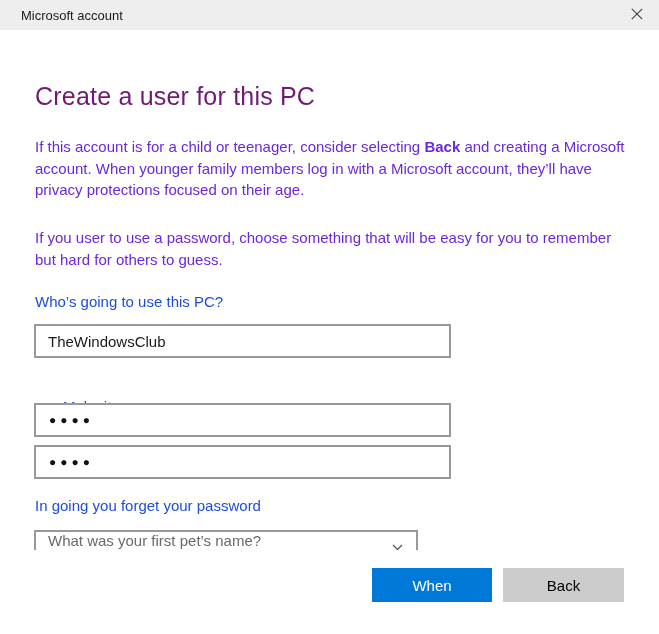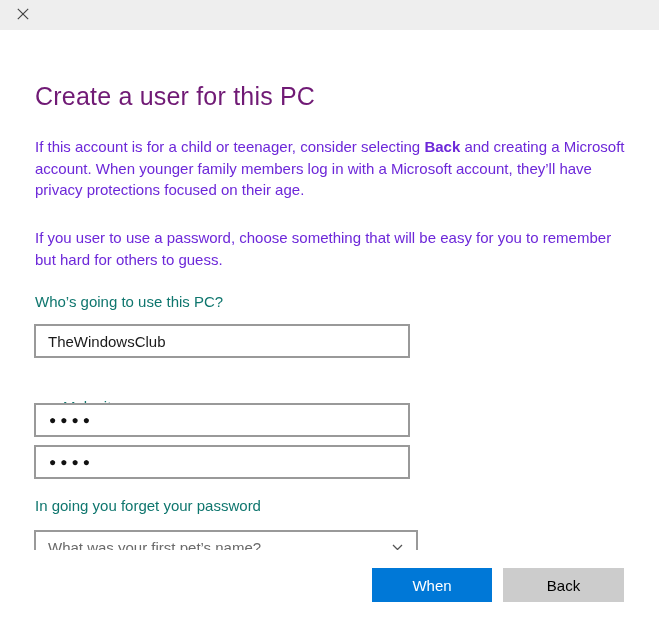--- a/index.html
+++ b/index.html
@@ -51,28 +51,28 @@
     position: absolute; left: 35px;
     width: 597px;
     font-size: 15px; line-height: 21.5px;
     color: #6d28d9;
   }
   .para-intro { top: 106px; }
   .para-hint  { top: 197px; }
   .bold { font-weight: bold; }
   .field-label {
     position: absolute; left: 35px;
-    font-size: 15px; color: #0f766e; text-align: right;
+    font-size: 15px; color: #1d4ed8; text-align: right;
   }
   .lbl-username { top: 263px; }
   .lbl-secure   { top: 368px; margin-left: 28px; }
   .lbl-forget   { top: 467px; }
   .txt-input {
     position: absolute; left: 34px;
-    width: 376px; height: 34px;
+    width: 417px; height: 34px;
     border: 2px solid #999999;
     background: #ffffff;
     font-family: "Liberation Sans", sans-serif;
     font-size: 15px; color: #1a1a1a;
     padding: 0 0 0 12px;
     outline: none;
   }
   .inp-username { top: 294px; }
   .pwd-input {
     font-size: 12px;
@@ -81,21 +81,21 @@
     padding-left: 13px;
   }
   .inp-pwd1 { top: 373px; }
   .inp-pwd2 { top: 415px; }
   
   .select-box {
     position: absolute; left: 34px; top: 500px;
     width: 384px; height: 34px;
     border: 2px solid #999999;
     background: #ffffff;
-    display: flex; align-items: center;
+    display: flex; 
     cursor: default;
   }
   .select-text {
     font-size: 15px; color: #6a6a6a;
     padding-left: 12px;
     flex: 1 1 auto;
     white-space: nowrap; overflow: hidden;
   }
   .select-chevron {
     padding-right: 13px;
@@ -118,20 +118,21 @@
     left: 503px; width: 121px;
     background: #cccccc; color: #000000;
   }
 </style>
 </head>
 <body>
 
 <div id="window">
 
   <div class="titlebar">
+    <span class="titlebar-text">Microsoft account</span>
     <button class="close-btn">
       <span>
         <svg width="12" height="12" viewBox="0 0 12 12">
           <line x1="0.8" y1="0.8" x2="11.2" y2="11.2" stroke="#404040" stroke-width="1.1"></line>
           <line x1="11.2" y1="0.8" x2="0.8" y2="11.2" stroke="#404040" stroke-width="1.1"></line>
         </svg>
       </span>
     </button>
   </div>
 

